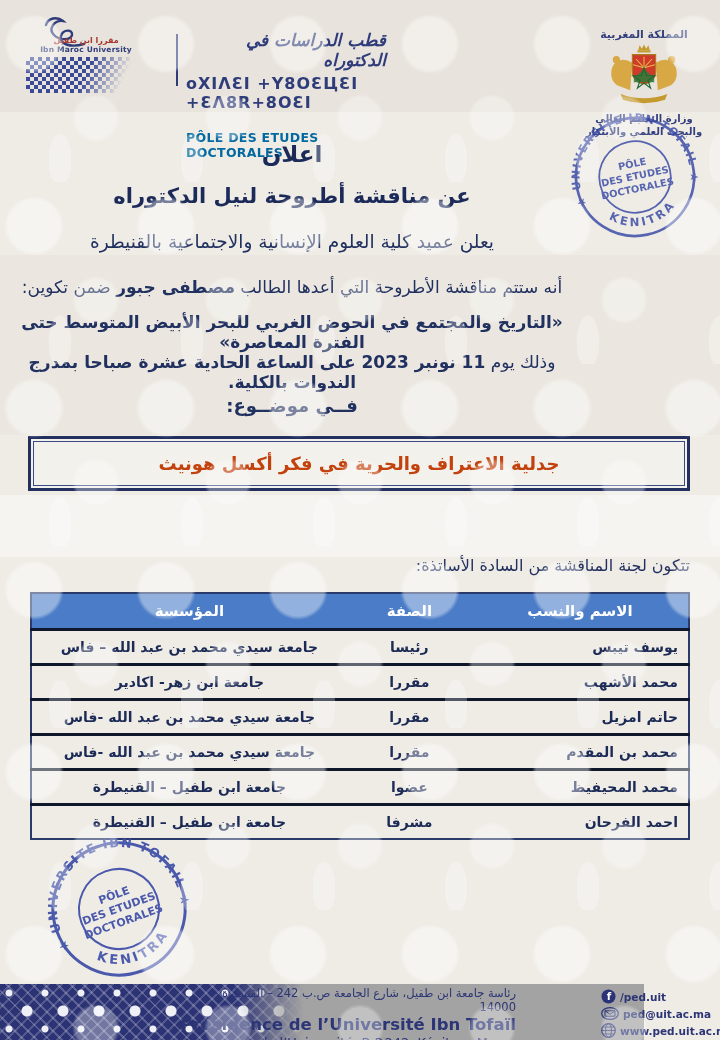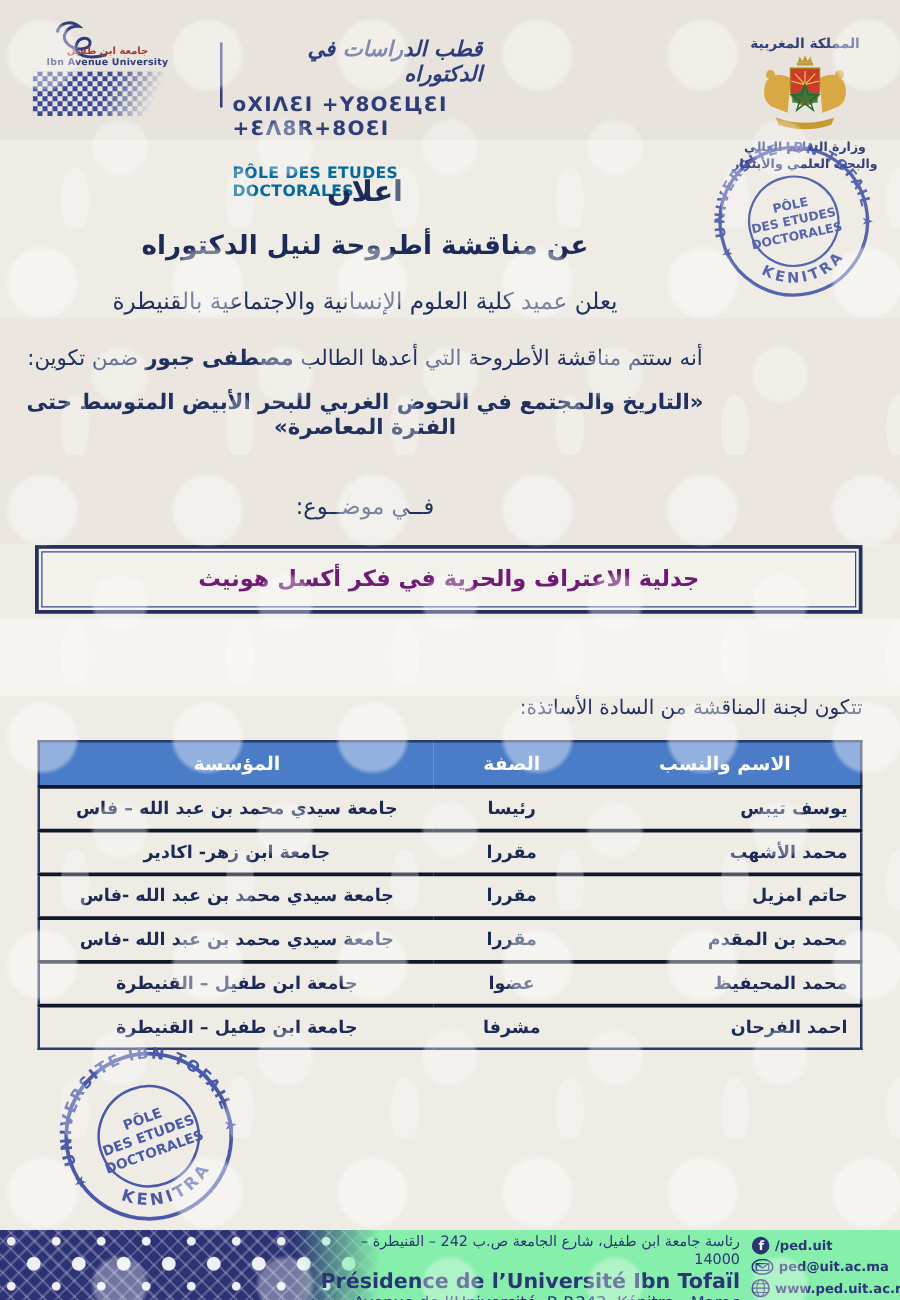--- a/index.html
+++ b/index.html
@@ -47,40 +47,40 @@
   .stamp-bottom { left:44px; top:834px; transform:rotate(-20deg); opacity:.92; }
 
   
   .cline { position:absolute; left:0; width:584px; text-align:center; direction:rtl; color:#20305f; }
   .t-title    { top:141px; font-size:23px; font-weight:bold; color:#1b2a58; }
   .t-subtitle { top:184px; font-size:21px; font-weight:bold; color:#1b2a58; }
   .t-dean     { top:231px; font-size:18.5px; }
   .t-student  { top:277px; font-size:17px; }
   .t-formation{ top:312px; font-size:17px; font-weight:bold; }
   .t-date     { top:352px; font-size:17px; }
-  .t-subject  { top:395px; font-size:18px; font-weight:normal; }
+  .t-subject  { top:395px; font-size:18px; font-weight:bold; }
   .bold { font-weight:bold; }
 
   .subject-box { position:absolute; left:28px; top:436px; width:662px; border:3px solid #23305f; padding:2px; background:rgba(255,255,255,.25); }
   .subject-box-inner { border:1px solid #3a4a86; padding:11px 6px; text-align:center; direction:rtl;
-                       font-size:18px; font-weight:bold; color:#701a75; }
+                       font-size:18px; font-weight:bold; color:#c2410c; }
 
   .committee-intro { position:absolute; right:30px; top:556px; font-size:16px; direction:rtl; color:#22305f; }
 
   
   .committee { position:absolute; left:30px; top:592px; width:660px; border-collapse:collapse; direction:rtl;
                border:2px solid #2a3a6b; }
   .committee th { background:#4a7cc8; color:#fff; font-size:15px; font-weight:bold; height:36px; }
   .committee td { height:35px; font-size:14px; font-weight:bold; color:#1c2a56; border-top:3px solid #0f172a; }
   .col-name { width:33%; } .col-role { width:19%; } .col-inst { width:48%; }
   td.c-name { text-align:right; padding-right:10px; }
   td.c-role, td.c-inst, th { text-align:center; }
 
   
-  .footer { position:absolute; left:0; top:984px; width:720px; height:56px; background:#86efac; }
+  .footer { position:absolute; left:0; top:984px; width:644px; height:56px; background:#a3a3a3; }
   .footer-pattern { position:absolute; left:0; top:0; width:310px; height:56px; background-color:#2c3374;
     background-image:
       radial-gradient(circle 3px at 9px 9px, #eef0f6 3px, transparent 4px),
       radial-gradient(circle 5px at 27px 27px, #eef0f6 5px, transparent 6px),
       repeating-linear-gradient(45deg, transparent 0 7px, rgba(255,255,255,.22) 7px 9px),
       repeating-linear-gradient(-45deg, transparent 0 7px, rgba(255,255,255,.18) 7px 9px);
     background-size:36px 36px, 36px 36px, auto, auto;
     -webkit-mask-image:linear-gradient(to right,#000 76%, transparent 98%);
             mask-image:linear-gradient(to right,#000 76%, transparent 98%); }
   .footer-address { position:absolute; right:128px; top:2px; width:340px; text-align:right; color:#2c3576; }
@@ -97,22 +97,22 @@
 
   <div class="band band-top"></div>
   <div class="band band-mid"></div>
   <div class="band band-light"></div>
 
   <div class="logo-cluster">
     <svg class="flourish" width="52" height="44" viewBox="0 0 52 44">
       <path d="M46,36 C32,40 21,36 23,28 C25,21 35,21 34,27 C33,32 22,33 16,27 C10,21 16,12 25,13 C19,8 10,10 8,17" fill="none" stroke="#2e3c7a" stroke-width="2.4" stroke-linecap="round"></path>
     </svg>
     <div class="mini-logo">
-      <div class="ml-ar">جامعة ابن طفيل</div>
-      <div class="ml-en">Ibn Avenue University</div>
+      <div class="ml-ar">مقررا ابن طفيل</div>
+      <div class="ml-en">Ibn Maroc University</div>
       <div class="mosaic"></div>
     </div>
     <div class="logo-divider"></div>
     <div class="logo-text">
       <div class="lt-ar">قطب الدراسات في الدكتوراه</div>
       <div class="lt-tif">oXIΛƐI +Y8OƐЦƐI +ƐΛ8R+8OƐI</div>
       <div class="lt-fr">PÔLE DES ETUDES DOCTORALES</div>
     </div>
   </div>
 
@@ -159,20 +159,23 @@
     <text x="75" y="92" text-anchor="middle" font-size="11" font-weight="bold" fill="#3d4da6">DOCTORALES</text>
   </svg>
 
   <div class="cline t-title">اعلان</div>
   <div class="cline t-subtitle">عن مناقشة أطروحة لنيل الدكتوراه</div>
   <div class="cline t-dean">يعلن عميد كلية العلوم الإنسانية والاجتماعية  بالقنيطرة</div>
   <div class="cline t-student">
     <span>أنه ستتم مناقشة الأطروحة التي أعدها الطالب </span><span class="bold">مصطفى جبور</span><span> ضمن تكوين:</span>
   </div>
   <div class="cline t-formation">«التاريخ والمجتمع في الحوض الغربي للبحر الأبيض المتوسط حتى الفترة المعاصرة»</div>
+  <div class="cline t-date">
+    <span>وذلك يوم  </span><span class="bold">11 نونبر 2023 على الساعة  الحادية عشرة صباحا بمدرج  الندوات بالكلية</span><span class="bold">.</span>
+  </div>
   <div class="cline t-subject">فــي موضــوع:</div>
 
   <div class="subject-box">
     <div class="subject-box-inner">جدلية الاعتراف والحرية في فكر أكسل هونيث</div>
   </div>
 
   <div class="committee-intro">تتكون لجنة المناقشة من السادة الأساتذة:</div>
 
   <table class="committee">
     <thead>

